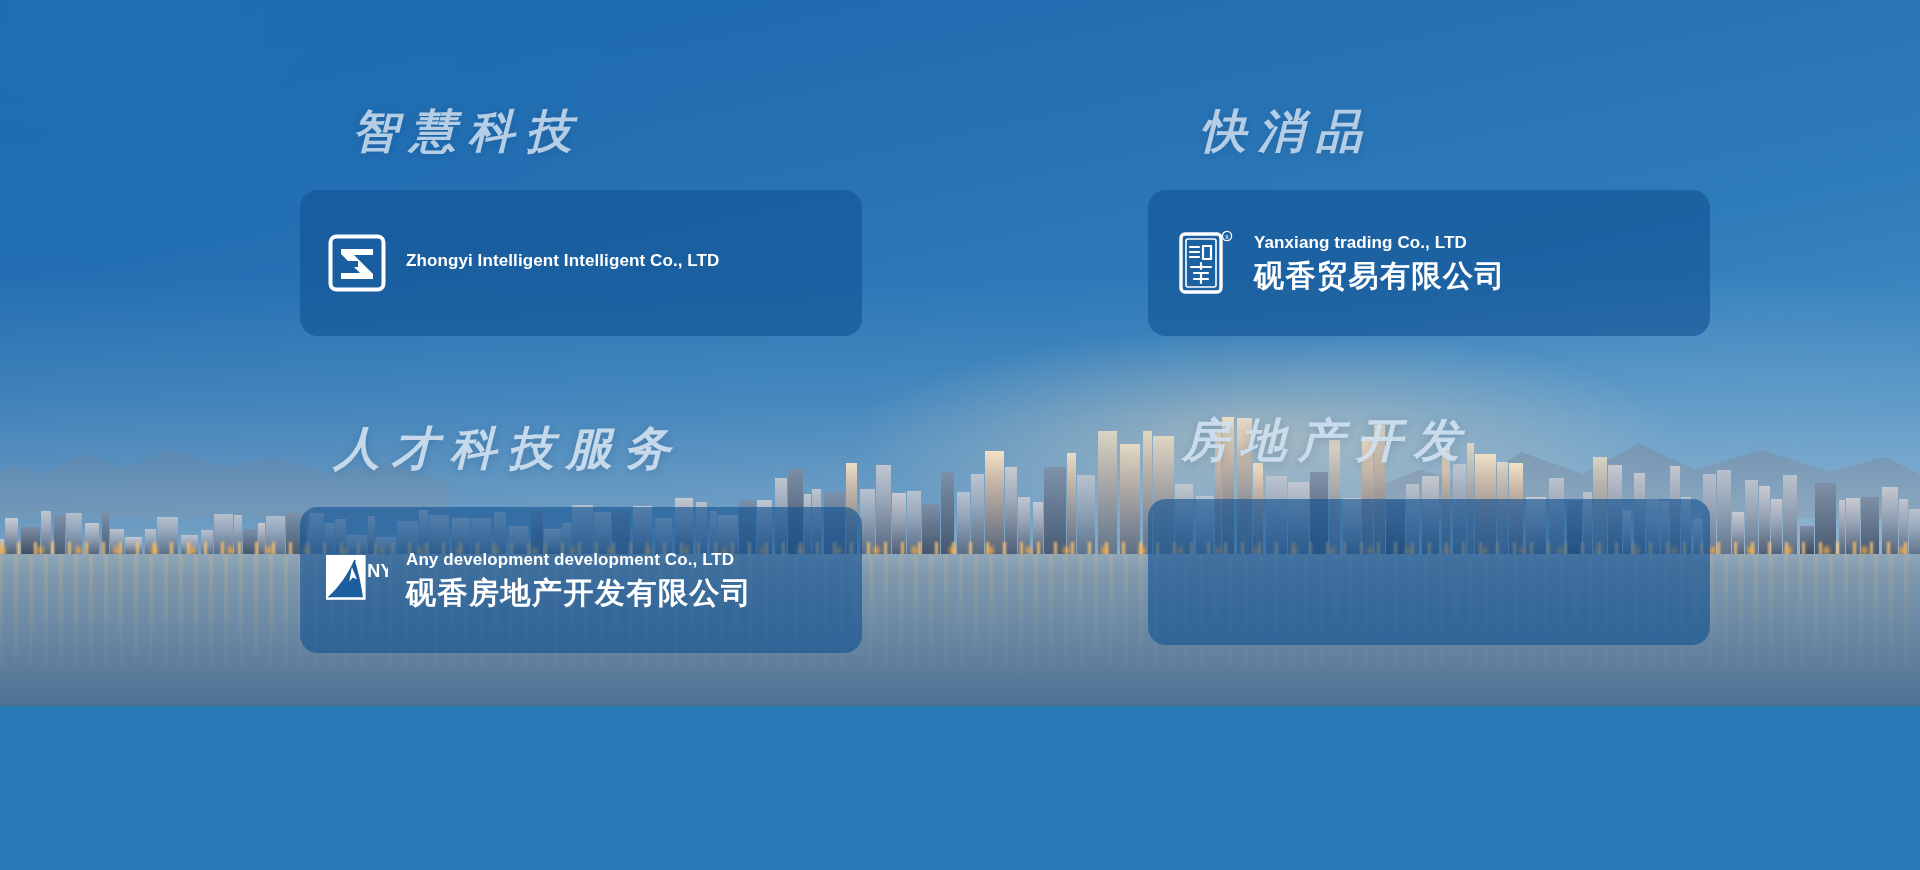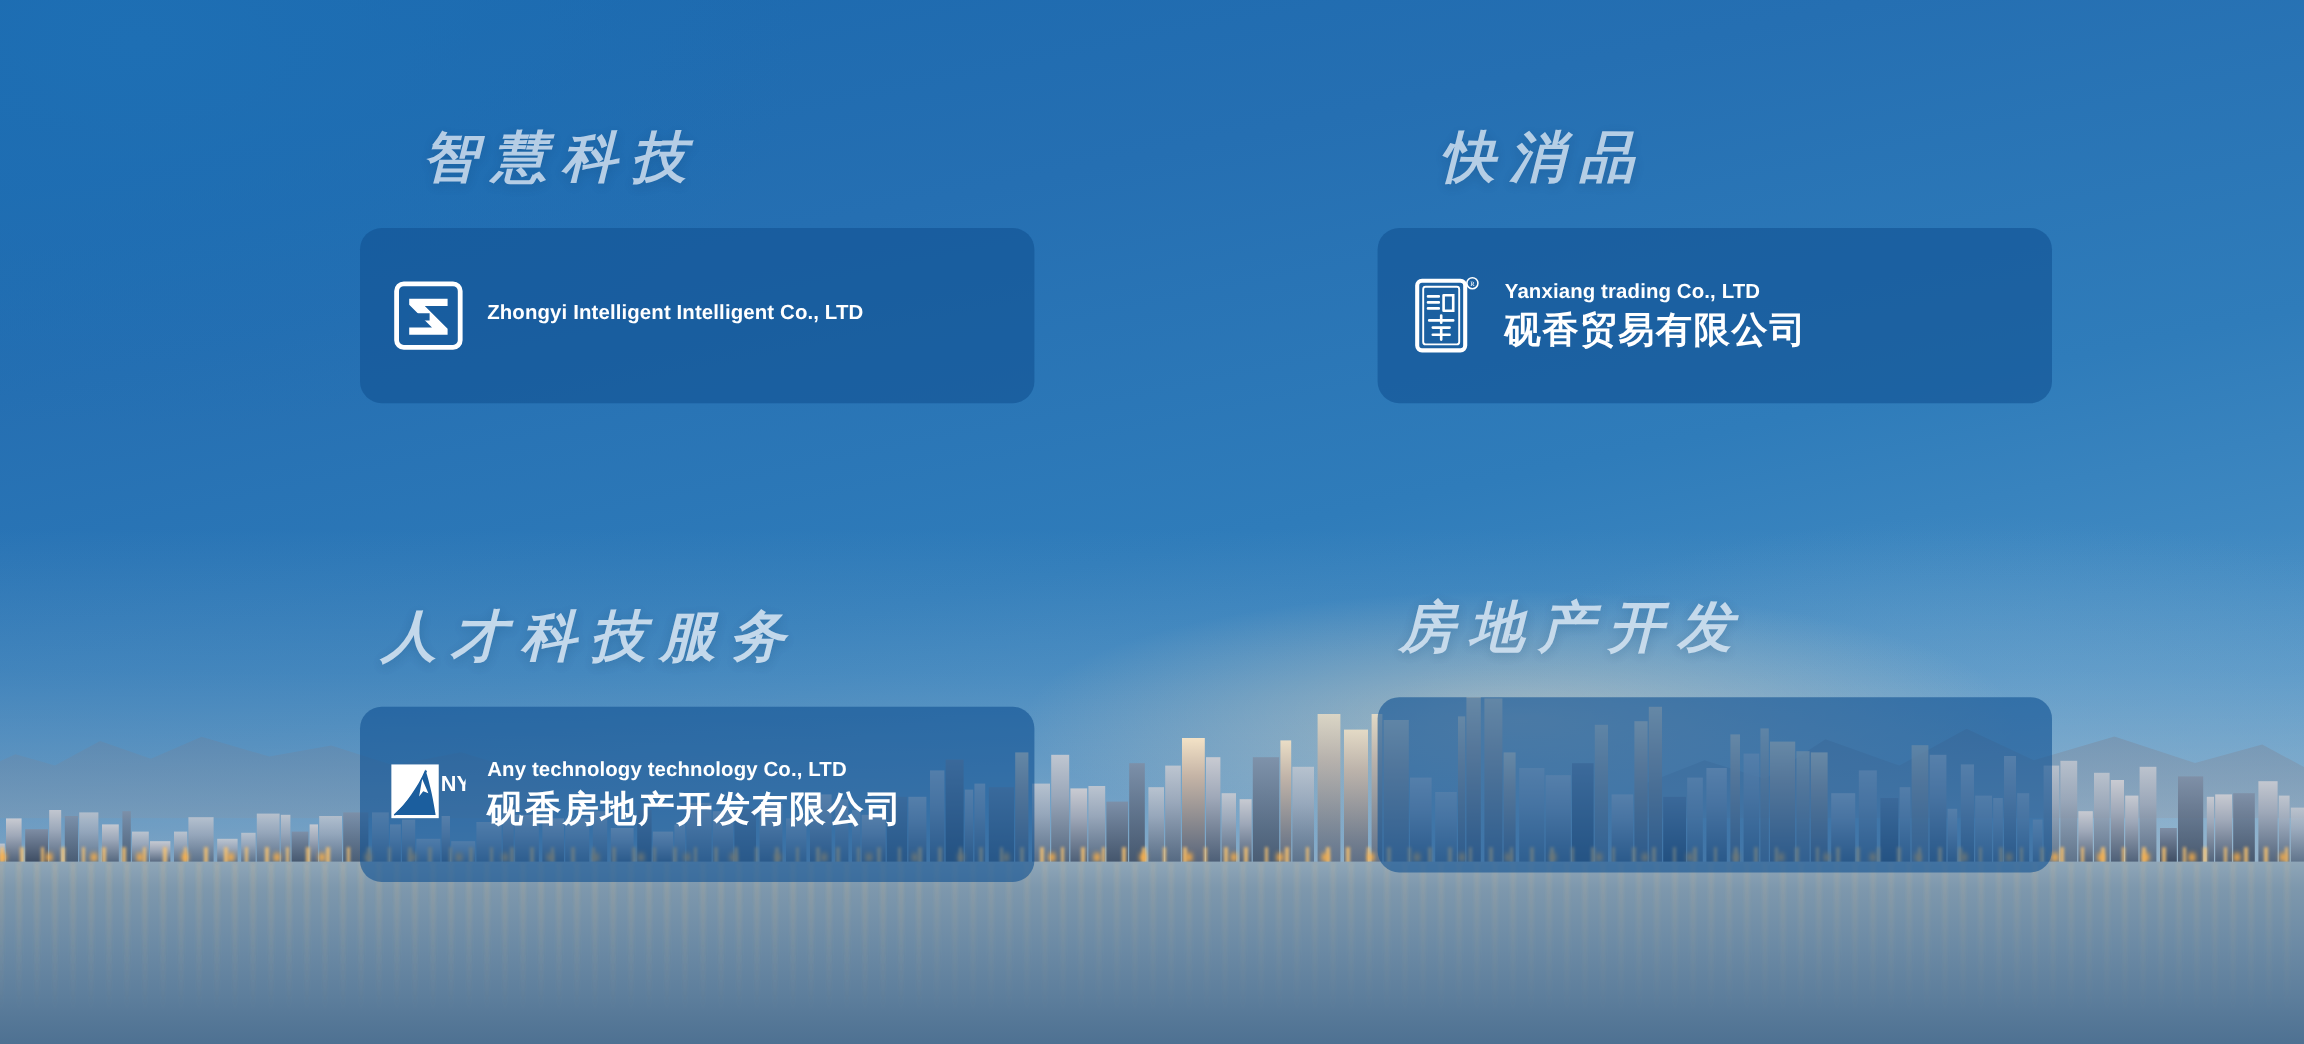--- a/index.html
+++ b/index.html
@@ -2,21 +2,21 @@
 <html><head>
 <meta charset="utf-8">
 <title>Business Sectors</title>
 <style>
   html,body{margin:0;padding:0;}
   body{
     width:1920px;height:870px;overflow:hidden;
     font-family:"Liberation Sans","DejaVu Sans",sans-serif;
     background:#2a7ab8;
   }
-  .stage{position:relative;width:1920px;height:870px;overflow:hidden;}
+  .stage{position:relative;width:1920px;height:706px;overflow:hidden;}
 
   
   .bg-sky{
     position:absolute;inset:0;
     background:
       radial-gradient(900px 520px at 6% 4%, #1e6fb4 0%, rgba(30,111,180,0) 62%),
       radial-gradient(1100px 700px at 86% 96%, #6fa6cf 0%, rgba(111,166,207,0) 58%),
       linear-gradient(168deg,#1a68ae 0%, #256fb2 26%, #2f7cba 52%, #4a91c6 76%, #6da7cf 100%);
   }
   .bg-haze{
@@ -98,21 +98,21 @@
     line-height:1;
     font-weight:700;
     font-style:italic;
     color:#c2d6ea;
     letter-spacing:12px;
     margin:0 0 36px 52px;
     text-shadow:0 2px 10px rgba(10,50,90,.22);
     white-space:nowrap;
     opacity:.92;
   }
-  .sec-3 .heading,.sec-4 .heading{margin-left:18px;color:#cfe0ef;}
+  .sec-3 .heading,.sec-4 .heading{margin-left:34px;color:#cfe0ef;}
 
   .card{
     width:562px;height:146px;
     border-radius:18px;
     background:rgba(17,82,147,.62);
     display:flex;align-items:center;
     box-sizing:border-box;
     padding:0 26px;
   }
   .card.center{justify-content:center;}
@@ -340,21 +340,21 @@
           <div class="logo">
             <svg width="72" height="62" viewBox="0 0 72 62" aria-hidden="true">
               <rect x="0" y="2" width="46" height="52" fill="#ffffff"></rect>
               <path d="M3 51 C14 40, 26 24, 33 7 C38 22, 41 38, 43 51 Z" fill="#1b5e9e"></path>
               <path d="M3 51 C15 41, 27 25, 34 8" stroke="#1b5e9e" stroke-width="1.6" fill="none"></path>
               <path d="M30 16 L36 30 L31 28 L27 33 Z" fill="#ffffff"></path>
               <text x="48" y="28" font-size="21" font-weight="bold" fill="#ffffff" font-family="'Liberation Sans', sans-serif">NY</text>
             </svg>
           </div>
           <div class="names">
-            <div class="name-en">Any technology technology Co., LTD</div>
+            <div class="name-en">Any development development Co., LTD</div>
             <div class="name-cn">砚香房地产开发有限公司</div>
           </div>
         </div>
       </div>
     </div>
 
     <div class="cell sec-4">
       <div class="cell-inner">
         <h2 class="heading">房地产开发</h2>
         <div class="card center">

